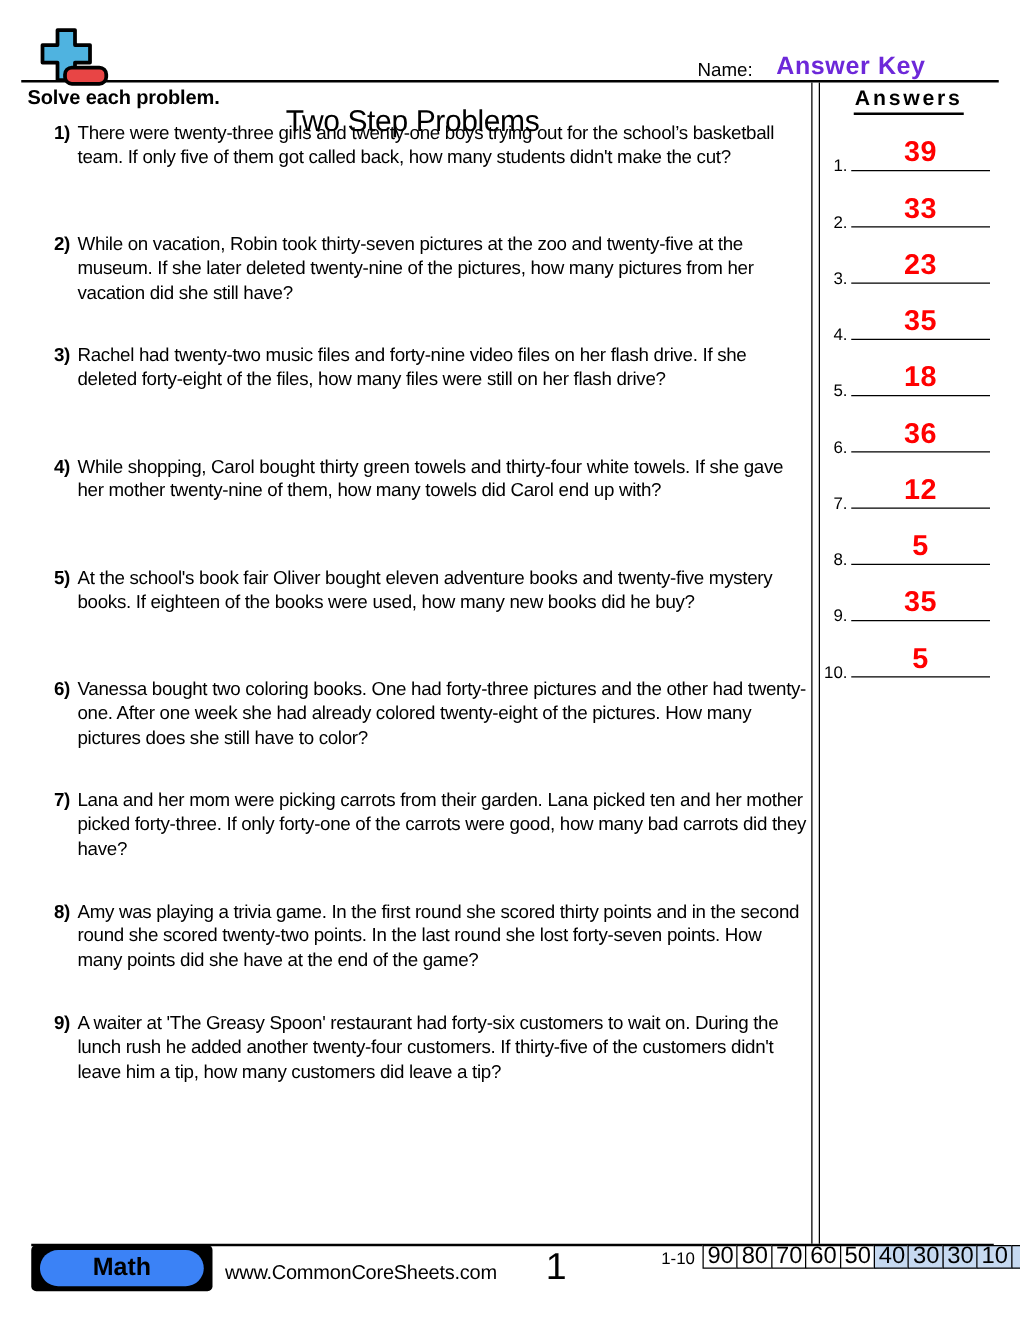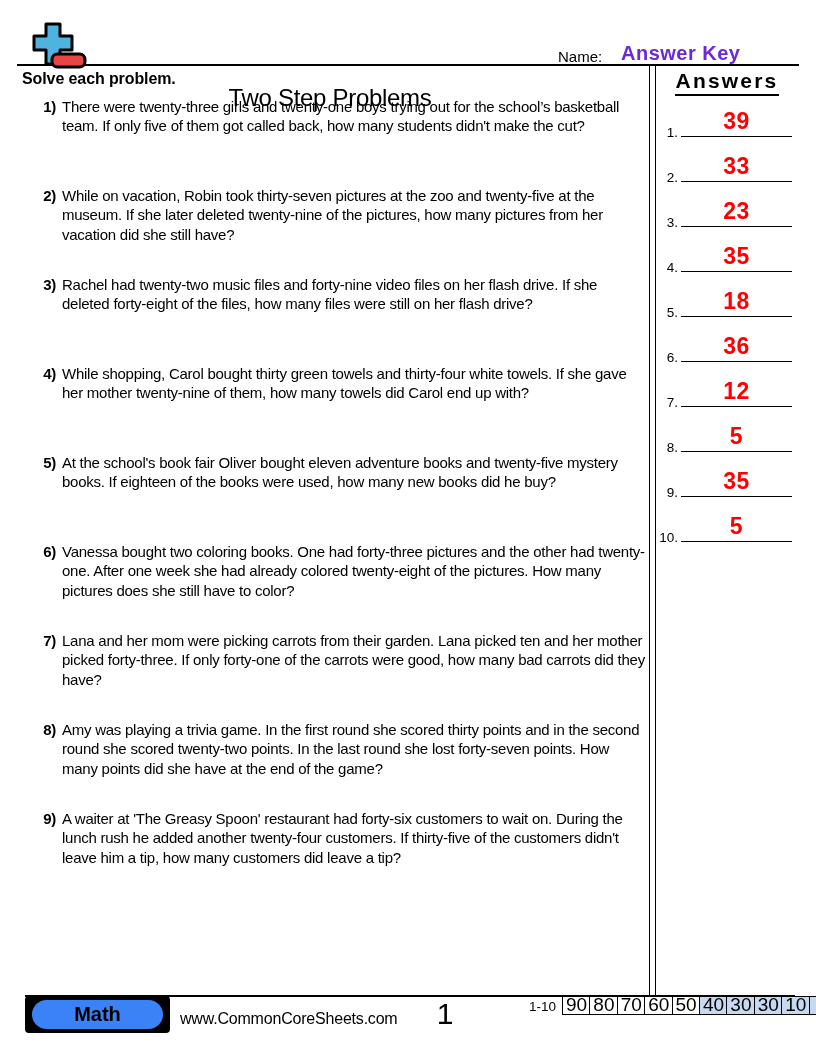--- a/index.html
+++ b/index.html
@@ -40,21 +40,21 @@
   .problem {
     position:absolute; left:30px; width:618px; display:flex;
     font-size:15px; line-height:19.4px; letter-spacing:-0.25px;
   }
   .pnum { font-weight:bold; width:26px; text-align:right; flex:none; }
   .ptext { margin-left:6px; width:586px; }
 
   
   .answers-title-wrap { position:absolute; left:656px; top:69px; width:142px; text-align:center; }
   .answers-title {
-    display:inline-block; font-size:21px; font-weight:bold; letter-spacing:2.2px;
+    display:inline-block; font-size:17px; font-weight:bold; letter-spacing:2.2px;
     border-bottom:2.2px solid #000; padding:0 1px 1px 1px;
   }
   .answer-row { position:absolute; left:656px; width:140px; height:30px; }
   .answer-label {
     position:absolute; left:0; bottom:-3px; width:22px; text-align:right; font-size:13.5px;
   }
   .answer-line {
     position:absolute; left:25px; right:4px; bottom:0;
     border-bottom:1.7px solid #000;
   }

